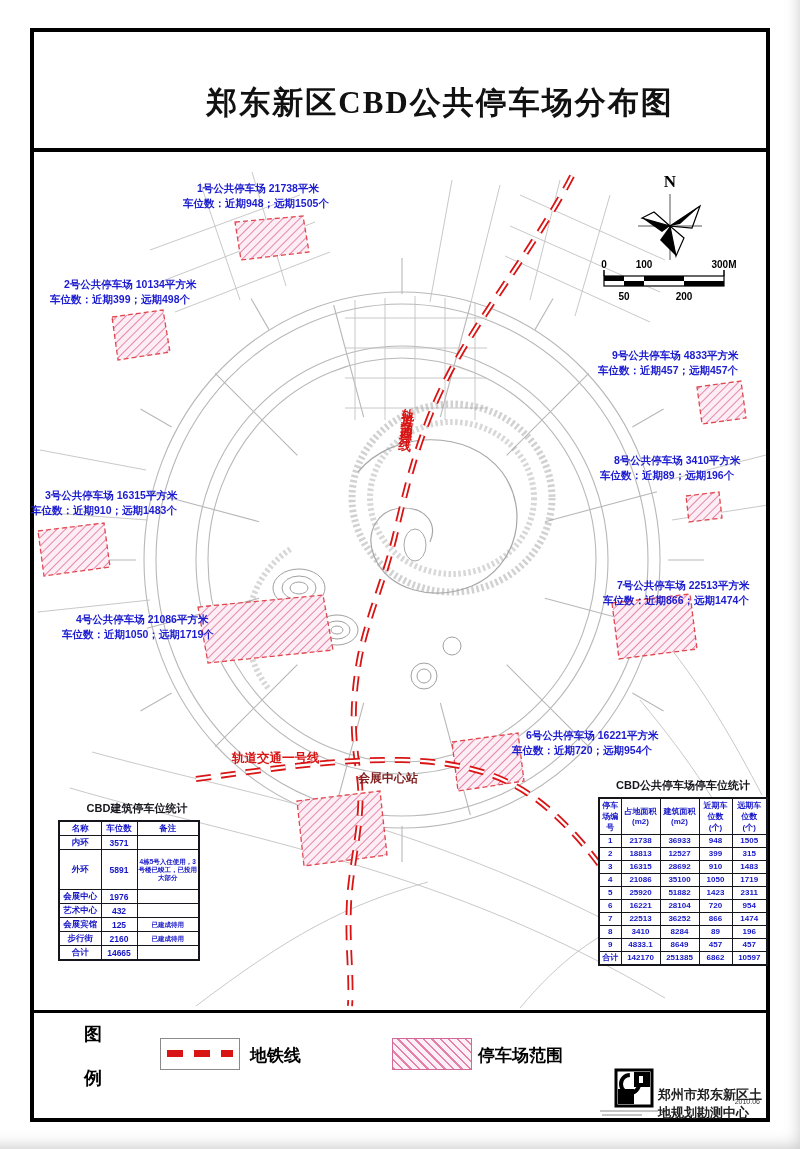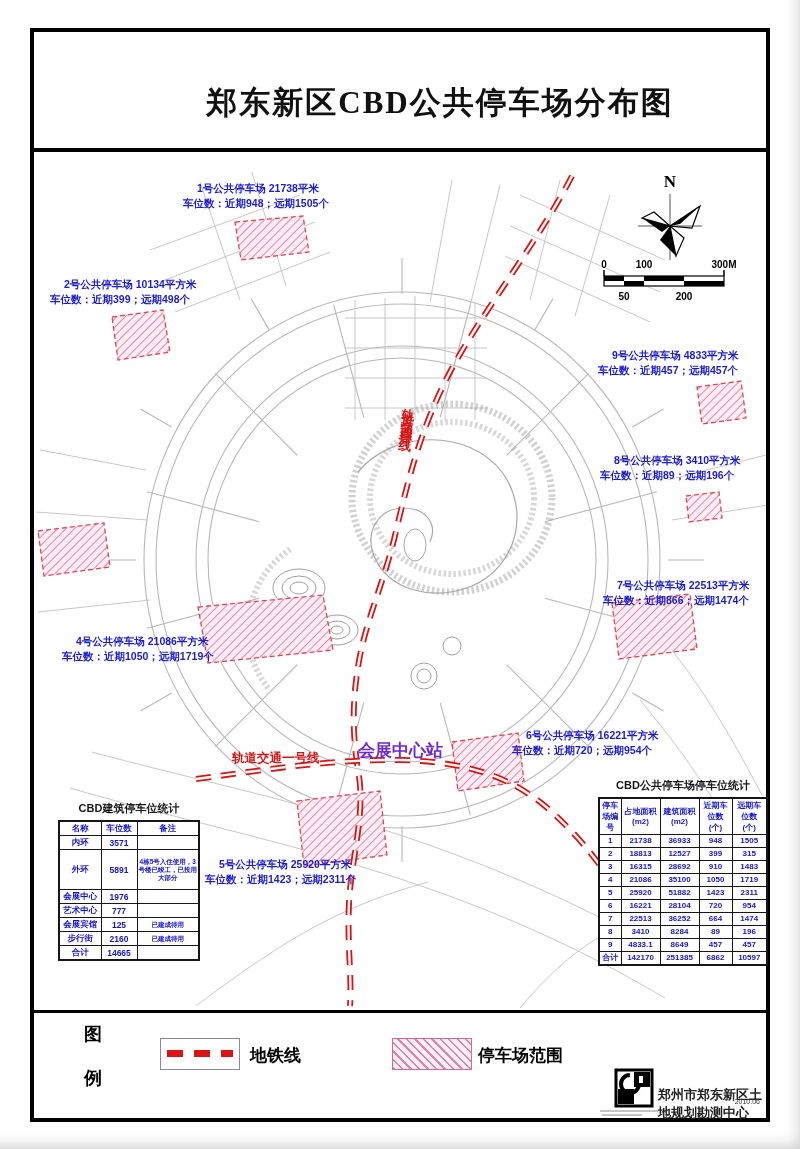--- a/index.html
+++ b/index.html
@@ -8,21 +8,21 @@
   .frame{position:absolute;left:30px;top:28px;width:732px;height:1086px;border:4px solid #000;}
   .sep{position:absolute;background:#000;}
   .map-title{position:absolute;left:30px;top:82px;width:740px;text-align:center;
         font-family:"Liberation Serif",serif;font-weight:bold;font-size:31px;letter-spacing:2px;color:#111;padding-left:40px;}
   svg.map{position:absolute;left:0;top:0;width:800px;height:1149px;}
   .plabel{position:absolute;color:#1b1bd0;font-weight:bold;font-size:10.5px;line-height:14.5px;white-space:nowrap;}
   .plabel .l1{margin-left:14px;}
   .redlabel{position:absolute;color:#d81414;font-weight:bold;font-size:12.5px;white-space:nowrap;}
   .vlabel{position:absolute;color:#d81414;font-weight:bold;font-size:13px;writing-mode:vertical-rl;
         letter-spacing:5px;transform:rotate(6deg);}
-  .bluelabel{position:absolute;color:#6d28d9;font-weight:bold;font-size:17px;white-space:nowrap;}
+  .bluelabel{position:absolute;color:#7f1d1d;font-weight:bold;font-size:12px;white-space:nowrap;margin-top:31px;}
   .tbl-title{position:absolute;color:#15151c;font-weight:bold;text-align:center;}
   table.stat{position:absolute;border-collapse:collapse;background:#fff;table-layout:fixed;}
   table.stat td{border:1px solid #15151c;color:#1515c8;font-weight:bold;text-align:center;
         vertical-align:middle;padding:0 1px;overflow:hidden;}
   table.stat{border:2px solid #15151c;}
   #left-table{left:58px;top:820px;width:142px;font-size:8.5px;}
   #left-table td{height:13px;}
   #right-table{left:598px;top:797px;width:170px;font-size:8px;}
   #right-table td{height:12px;}
   .remark{font-size:6.5px;line-height:8px;white-space:normal;}
@@ -168,27 +168,27 @@
   <div class="map-title">郑东新区CBD公共停车场分布图</div>
 
   <div class="plabel" style="left:183px;top:181px;">
     <div class="l1">1号公共停车场 21738平米</div>
     <div class="l2">车位数：近期948；远期1505个</div>
   </div>
   <div class="plabel" style="left:50px;top:277px;">
     <div class="l1">2号公共停车场 10134平方米</div>
     <div class="l2">车位数：近期399；远期498个</div>
   </div>
-  <div class="plabel" style="left:62px;top:612px;margin-top:22px;">
+  <div class="plabel" style="left:31px;top:488px;">
+    <div class="l1">3号公共停车场 16315平方米</div>
+    <div class="l2">车位数：近期910；远期1483个</div>
+  </div>
+  <div class="plabel" style="left:62px;top:612px;">
     <div class="l1">4号公共停车场 21086平方米</div>
     <div class="l2">车位数：近期1050；远期1719个</div>
-  </div>
-  <div class="plabel" style="left:205px;top:857px;">
-    <div class="l1">5号公共停车场 25920平方米</div>
-    <div class="l2">车位数：近期1423；远期2311个</div>
   </div>
   <div class="plabel" style="left:512px;top:728px;">
     <div class="l1">6号公共停车场 16221平方米</div>
     <div class="l2">车位数：近期720；远期954个</div>
   </div>
   <div class="plabel" style="left:603px;top:578px;">
     <div class="l1">7号公共停车场 22513平方米</div>
     <div class="l2">车位数：近期866；远期1474个</div>
   </div>
   <div class="plabel" style="left:600px;top:453px;">
@@ -232,21 +232,21 @@
       <line x1="8" y1="12" x2="8" y2="18" stroke="#000" stroke-width="1.5"></line>
       <line x1="128" y1="12" x2="128" y2="18" stroke="#000" stroke-width="1.5"></line>
       <rect x="8" y="18" width="120" height="10" fill="#fff" stroke="#000" stroke-width="1.2"></rect>
       <rect x="8" y="18" width="20" height="5" fill="#000"></rect>
       <rect x="48" y="18" width="40" height="5" fill="#000"></rect>
       <rect x="28" y="23" width="20" height="5" fill="#000"></rect>
       <rect x="88" y="23" width="40" height="5" fill="#000"></rect>
     </svg>
   </div>
 
-  <div class="tbl-title" style="left:58px;top:801px;width:142px;font-size:11px;">CBD建筑停车位统计</div>
+  <div class="tbl-title" style="left:66px;top:801px;width:142px;font-size:11px;">CBD建筑停车位统计</div>
   <table class="stat" id="left-table">
     <colgroup>
         <col style="width:42px">
         <col style="width:36px">
         <col style="width:62px">
       </colgroup>
     <tbody>
         <tr>
       <td>名称</td>
       <td>车位数</td>
@@ -262,21 +262,21 @@
       <td>5891</td>
       <td class="remark">4栋5号入住使用，3号楼已竣工，已投用大部分</td>
     </tr>
     <tr>
       <td>会展中心</td>
       <td>1976</td>
       <td></td>
     </tr>
     <tr>
       <td>艺术中心</td>
-      <td>777</td>
+      <td>432</td>
       <td></td>
     </tr>
     <tr>
       <td>会展宾馆</td>
       <td>125</td>
       <td class="remark">已建成待用</td>
     </tr>
     <tr>
       <td>步行街</td>
       <td>2160</td>
@@ -346,21 +346,21 @@
       <td>6</td>
           <td>16221</td>
           <td>28104</td>
           <td>720</td>
           <td>954</td>
     </tr>
     <tr>
       <td>7</td>
           <td>22513</td>
           <td>36252</td>
-          <td>664</td>
+          <td>866</td>
           <td>1474</td>
     </tr>
     <tr>
       <td>8</td>
           <td>3410</td>
           <td>8284</td>
           <td>89</td>
           <td>196</td>
     </tr>
     <tr>

